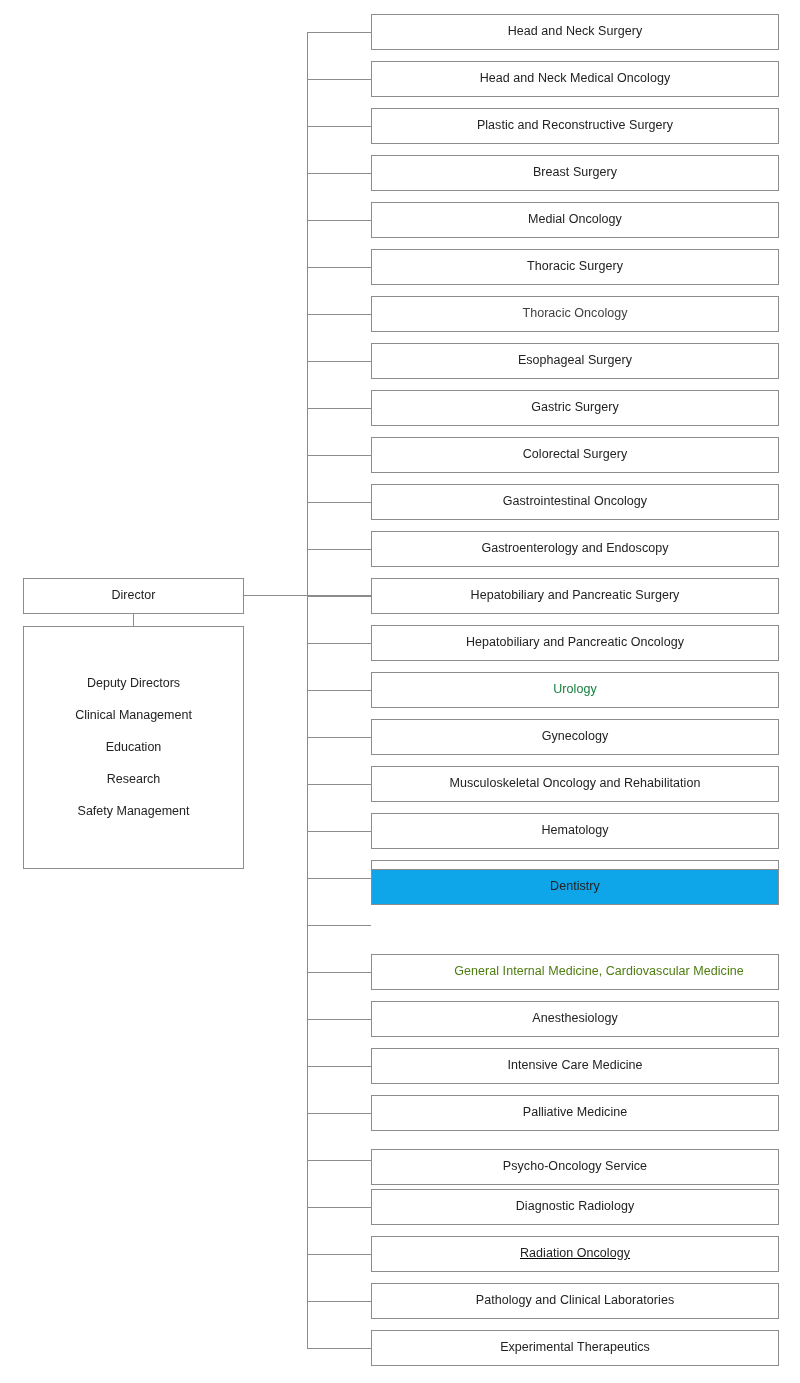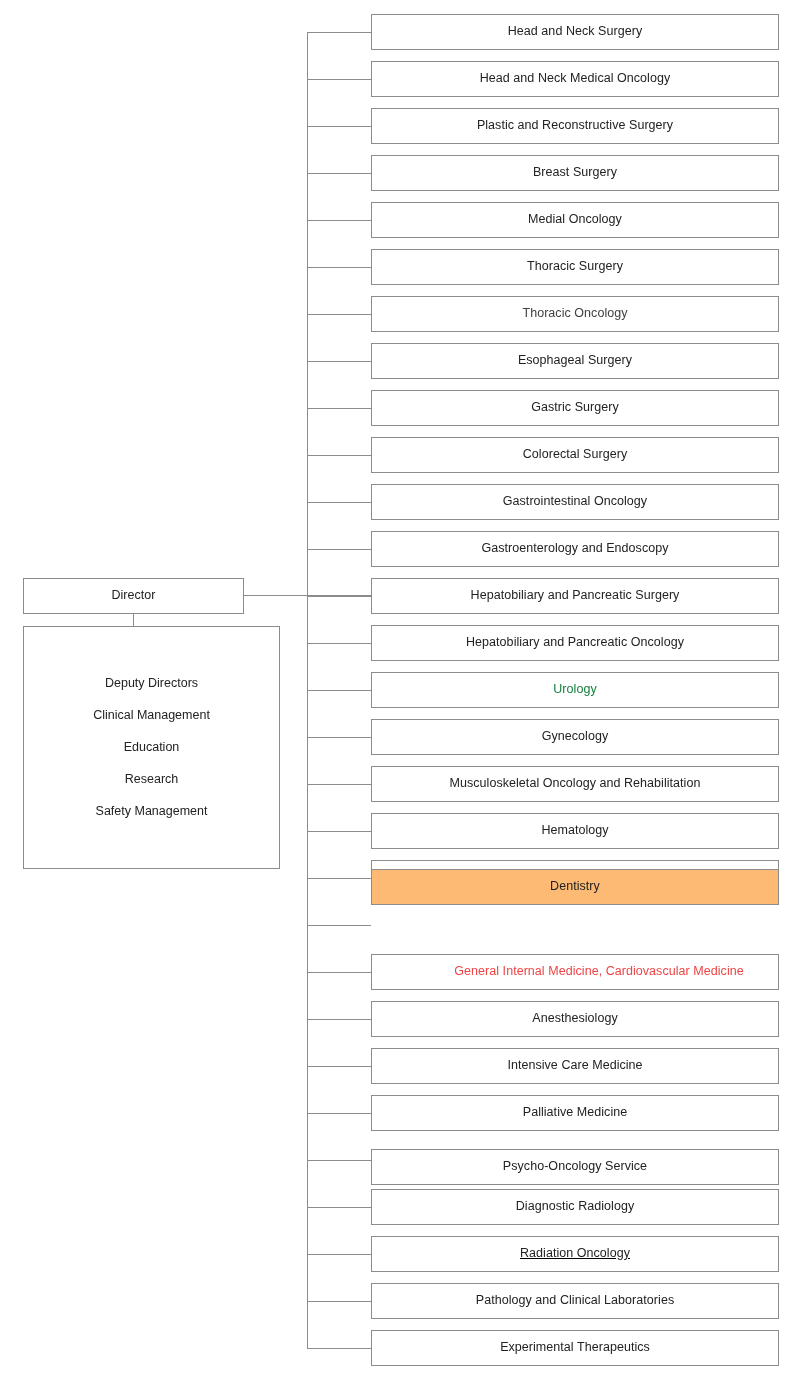--- a/index.html
+++ b/index.html
@@ -44,21 +44,21 @@
     left: 23px;
     top: 578px;
     width: 221px;
     height: 36px;
   }
 
   
   #deputies-box {
     left: 23px;
     top: 626px;
-    width: 257px;
+    width: 221px;
     height: 243px;
     flex-direction: column;
     justify-content: center;
     align-items: center;
     gap: 0;
   }
 
   .deputy-item {
     font-size: 12.5px;
     color: #222222;
@@ -208,26 +208,26 @@
       </div>
       <div class="line-h row-stub" style="top: 831px; background: rgb(140, 140, 140);"></div>
       <div class="node-box dept-box" style="top: 813px; border-color: rgb(140, 140, 140); background-color: rgb(255, 255, 255);">
         <span class="node-label" style="color: rgb(34, 34, 34);">Hematology</span>
       </div>
       <div class="line-h row-stub" style="top: 878px; background: rgb(140, 140, 140);"></div>
       <div class="node-box dept-box" style="top: 860px; border-color: rgb(140, 140, 140); background-color: rgb(255, 255, 255);">
         <span class="node-label" style="color: rgb(34, 34, 34);">Pediatric Oncology</span>
       </div>
       <div class="line-h row-stub" style="top: 925px; background: rgb(140, 140, 140);"></div>
-      <div class="node-box dept-box" style="top: 869px; border-color: rgb(140, 140, 140); background-color: #fdba74;">
+      <div class="node-box dept-box" style="top: 869px; border-color: rgb(140, 140, 140); background-color: #0ea5e9;">
         <span class="node-label" style="color: rgb(34, 34, 34);">Dentistry</span>
       </div>
       <div class="line-h row-stub" style="top: 972px; background: rgb(140, 140, 140);"></div>
       <div class="node-box dept-box" style="top: 954px; border-color: rgb(140, 140, 140); background-color: rgb(255, 255, 255);">
-        <span class="node-label" style="color: #ef4444; margin-left: 48px;">General Internal Medicine, Cardiovascular Medicine</span>
+        <span class="node-label" style="color: #4d7c0f; margin-left: 48px;">General Internal Medicine, Cardiovascular Medicine</span>
       </div>
       <div class="line-h row-stub" style="top: 1019px; background: rgb(140, 140, 140);"></div>
       <div class="node-box dept-box" style="top: 1001px; border-color: rgb(140, 140, 140); background-color: rgb(255, 255, 255);">
         <span class="node-label" style="color: rgb(34, 34, 34);">Anesthesiology</span>
       </div>
       <div class="line-h row-stub" style="top: 1066px; background: rgb(140, 140, 140);"></div>
       <div class="node-box dept-box" style="top: 1048px; border-color: rgb(140, 140, 140); background-color: rgb(255, 255, 255);">
         <span class="node-label" style="color: rgb(34, 34, 34);">Intensive Care Medicine</span>
       </div>
       <div class="line-h row-stub" style="top: 1113px; background: rgb(140, 140, 140);"></div>

